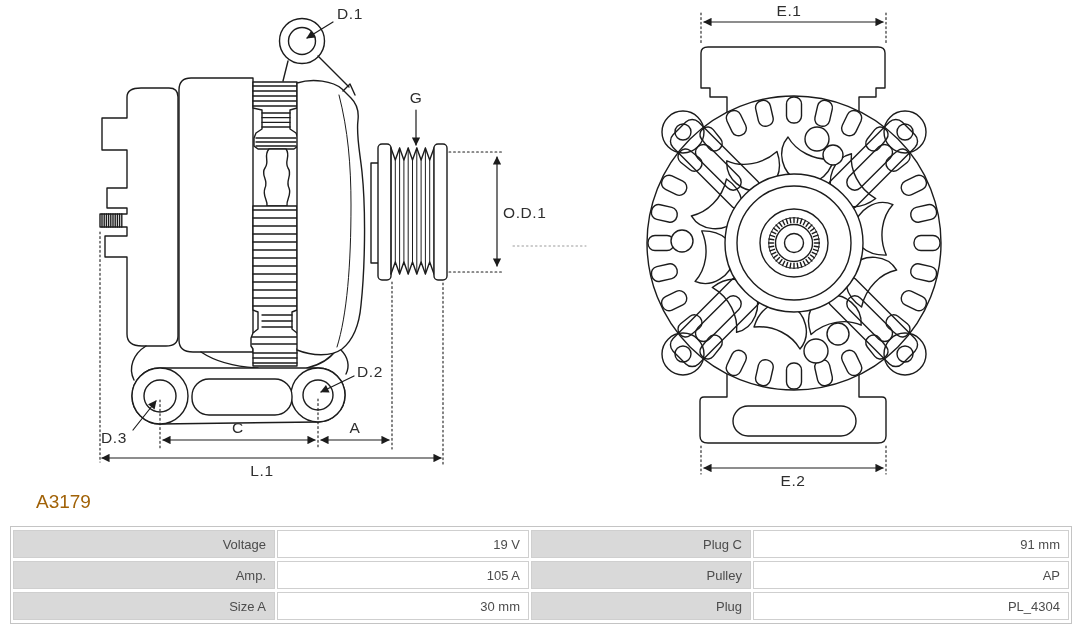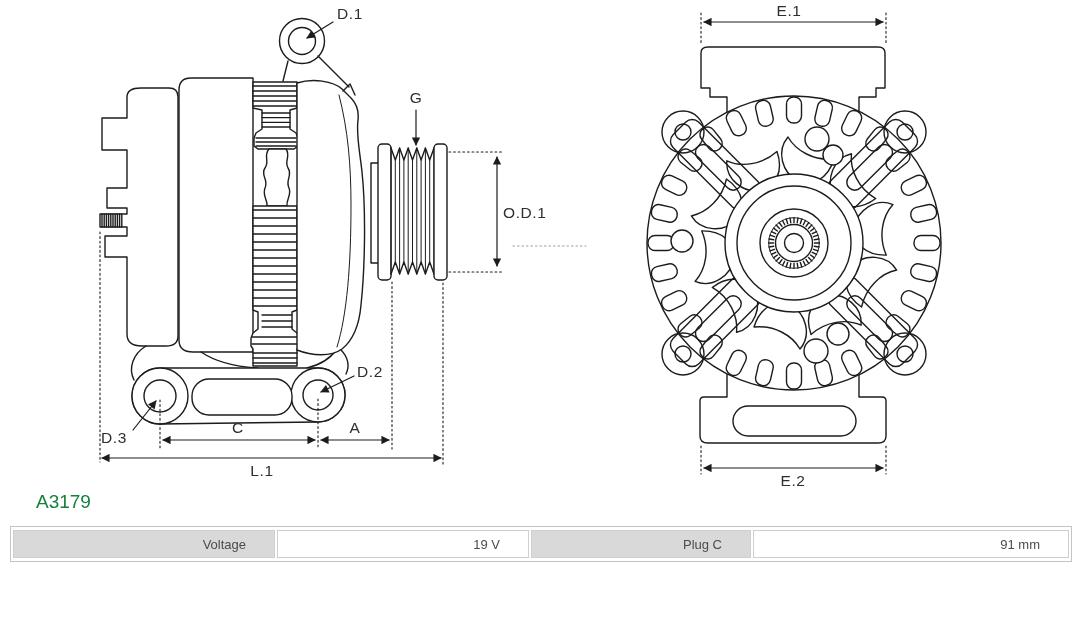--- a/index.html
+++ b/index.html
@@ -9,26 +9,26 @@
   #diagram path,#diagram rect,#diagram circle,#diagram line,#diagram polyline{
       stroke:#1c1c1c;stroke-width:1.4;fill:none;stroke-linejoin:round;stroke-linecap:round;}
   #diagram .f{fill:#fff;}
   #diagram .dim{stroke-width:1.2;}
   #diagram .thin{stroke-width:1;}
   #diagram .dot{stroke-dasharray:1.8 2.8;stroke-width:1.1;}
   #diagram .faint{stroke:#9a9a9a;stroke-dasharray:1.5 3;stroke-width:1;}
   #diagram text{stroke:none;fill:#2e2e2e;font-size:15.5px;letter-spacing:.6px;
       font-family:"Liberation Sans",sans-serif;}
   #diagram marker path{fill:#1c1c1c;stroke:none;}
-  .part-number{position:absolute;left:36px;top:491px;font-size:19px;color:#15803d;}
+  .part-number{position:absolute;left:36px;top:491px;font-size:19px;color:#a16207;}
   .spec{position:absolute;left:10px;top:526px;width:1058px;
         border-collapse:separate;border-spacing:2px 3px;border:1px solid #c4c4c4;
         table-layout:fixed;background:#fff;}
   .spec td{border:1px solid #cfcfcf;height:28px;box-sizing:border-box;
-        padding:0 28px 0 0;text-align:right;font-size:13px;color:#4c4c4c;
+        padding:0 8px 0 0;text-align:right;font-size:13px;color:#4c4c4c;
         overflow:hidden;white-space:nowrap;}
   .spec td.lbl{background:#d9d9d9;}
   .spec col.c1{width:262px}.spec col.c2{width:252px}
   .spec col.c3{width:220px}.spec col.c4{width:316px}
 </style>
 </head>
 <body>
 
 <svg id="diagram" width="1080" height="490" viewBox="0 0 1080 490">
   <defs>
@@ -324,14 +324,26 @@
       <col class="c3">
       <col class="c4">
     </colgroup>
   <tbody>
     <tr>
       <td class="lbl">Voltage</td>
       <td>19 V</td>
       <td class="lbl">Plug C</td>
       <td>91 mm</td>
     </tr>
+    <tr>
+      <td class="lbl">Amp.</td>
+      <td>105 A</td>
+      <td class="lbl">Pulley</td>
+      <td>AP</td>
+    </tr>
+    <tr>
+      <td class="lbl">Size A</td>
+      <td>30 mm</td>
+      <td class="lbl">Plug</td>
+      <td>PL_4304</td>
+    </tr>
   </tbody>
 </table>
 
 </body></html>

